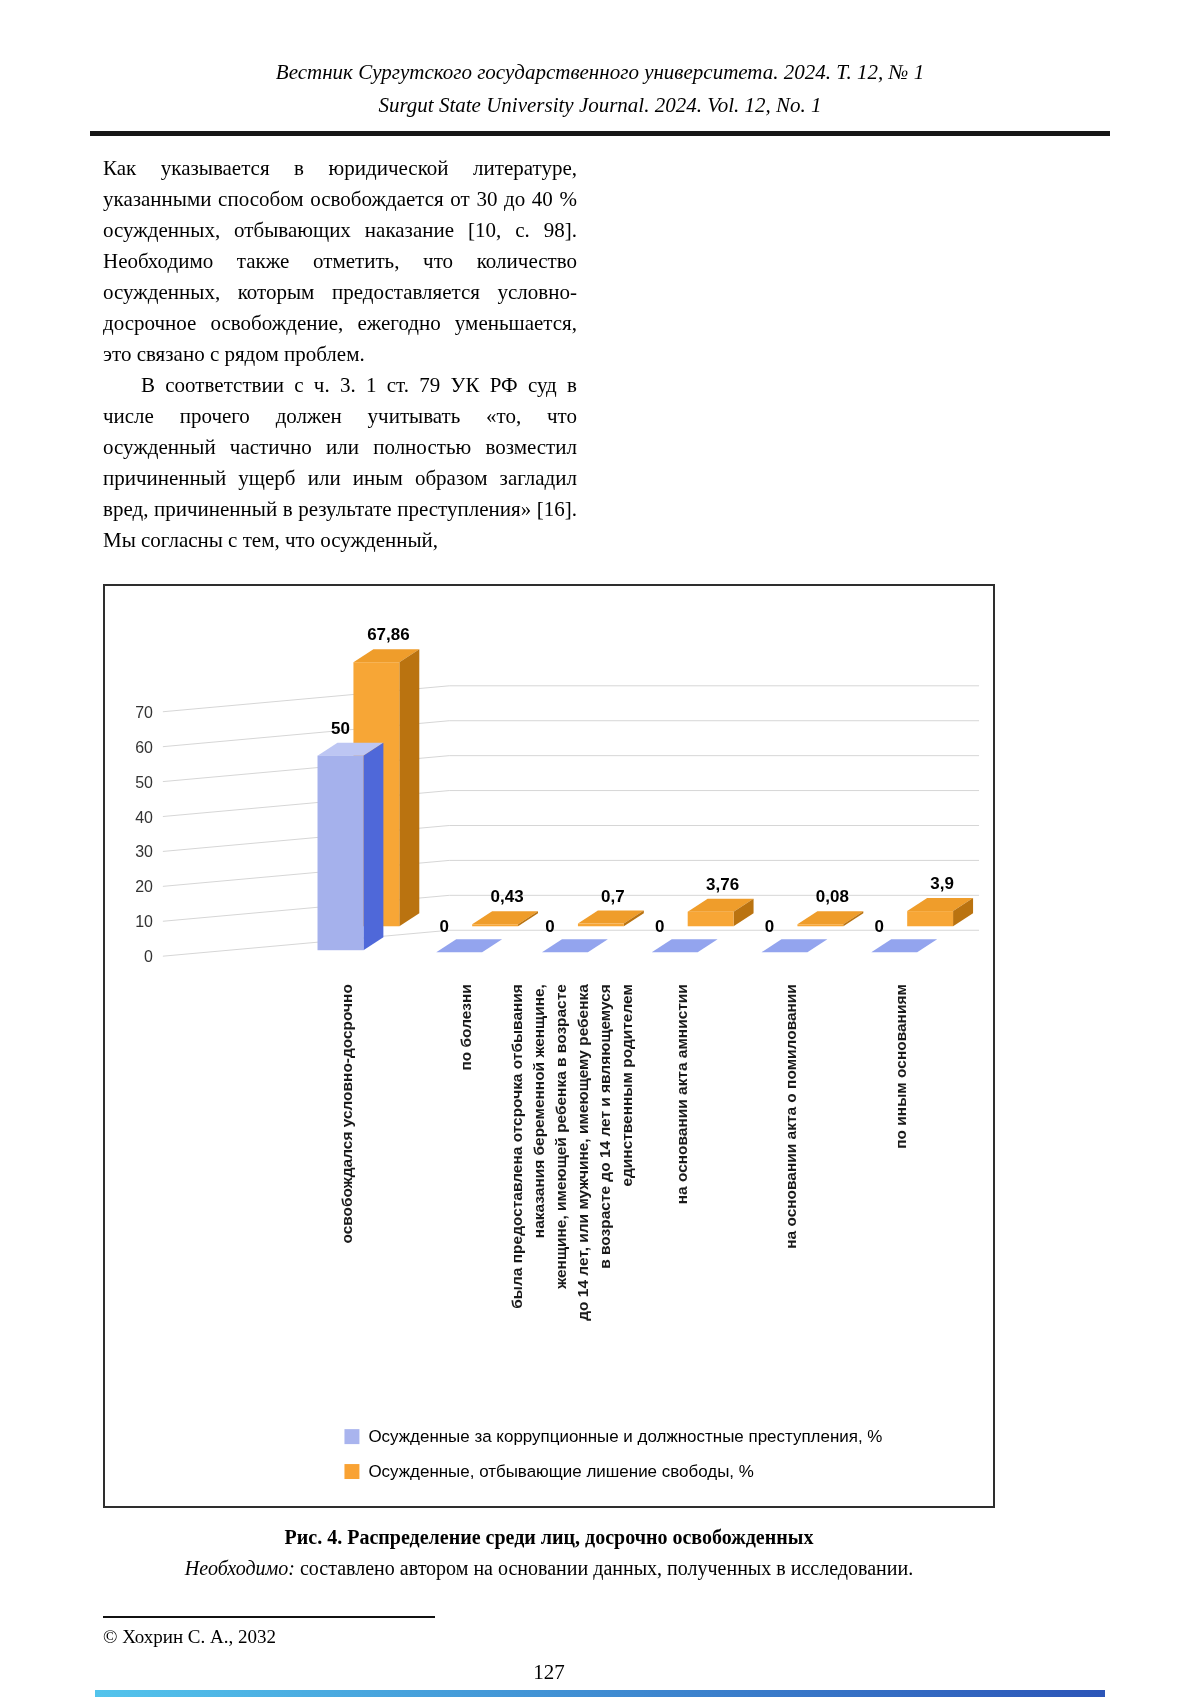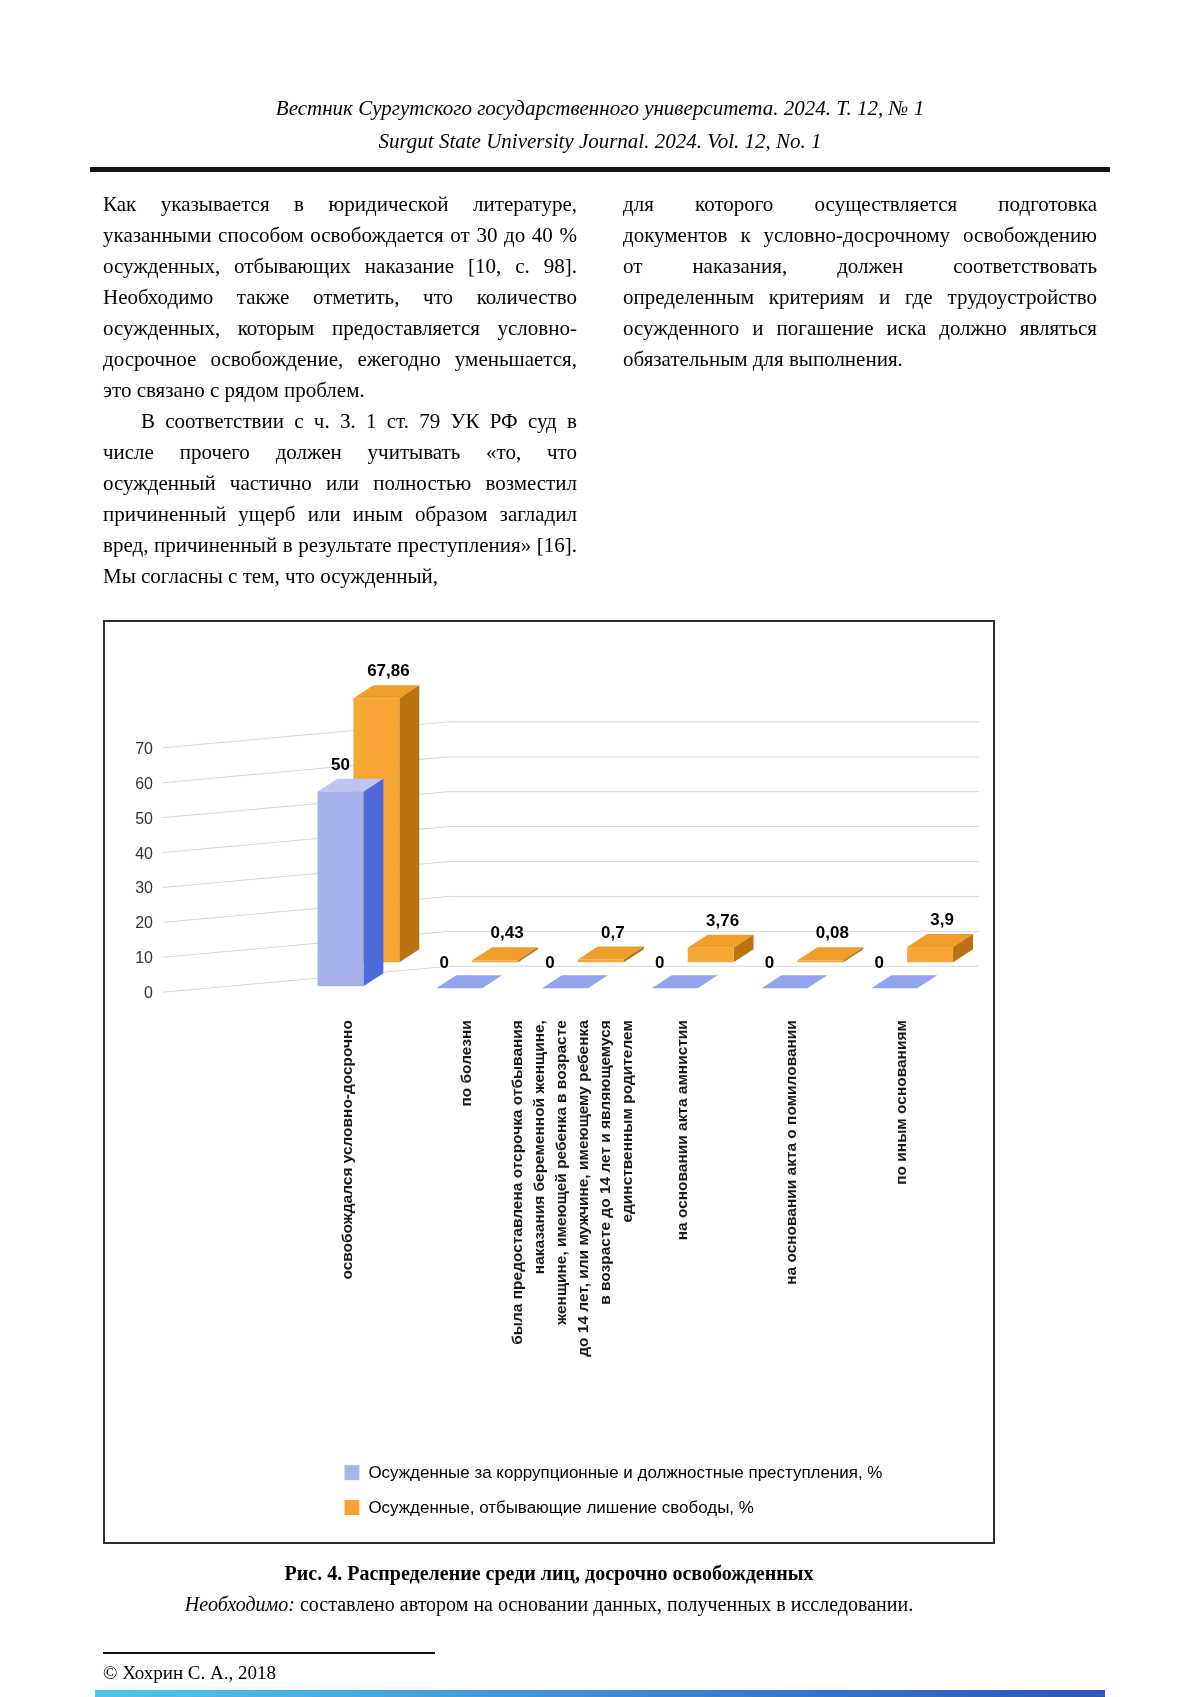--- a/index.html
+++ b/index.html
@@ -1,20 +1,20 @@
 <!DOCTYPE html>
 <html><head>
 <meta charset="utf-8">
 <style>
   html,body{margin:0;padding:0;}
   body{
     width:1200px;height:1697px;position:relative;background:#ffffff;
     font-family:"Liberation Serif", serif;color:#000;overflow:hidden;
   }
-  .header{ text-align:center;font-style:italic;font-size:21px;line-height:33px;padding-top:92px;}
+  .header{ text-align:center;font-style:italic;font-size:21px;line-height:33px;padding-top:56px;}
   .header-rule{height:5px;background:#161616;margin:9px 90px 0 90px;}
   .columns{display:flex;gap:46px;margin:17px 103px 0 103px;text-align:justify;
     font-size:21px;line-height:31px;}
   .col{flex:1;}
   .col p{margin:0;}
   .p-indent{text-indent:38px;}
   .chart-frame{margin:28px 0 0 103px;width:888px;border:2px solid #2e2e2e;background:#fff;}
   .chart-frame svg{display:block;width:888px;height:920px;}
   svg text{font-family:"Liberation Sans", sans-serif;}
   .caption{width:892px;margin:18px 0 0 103px;text-align:center;font-weight:bold;font-size:20px;}
@@ -35,21 +35,20 @@
     <div>Surgut State University Journal. 2024. Vol. 12, No. 1</div>
   </div>
   <div class="header-rule"></div>
 
   <div class="columns">
     <div class="col">
       <p class="p-flush">Как указывается в юридической литературе, указанными способом освобождается от 30 до 40 % осужденных, отбывающих наказание [10, с. 98]. Необходимо также отметить, что количество осужденных, которым предоставляется условно-досрочное освобождение, ежегодно уменьшается, это связано с рядом проблем.</p>
       <p class="p-indent">В соответствии с ч. 3. 1 ст. 79 УК РФ суд в числе прочего должен учитывать «то, что осужденный частично или полностью возместил причиненный ущерб или иным образом загладил вред, причиненный в результате преступления» [16]. Мы согласны с тем, что осужденный,</p>
     </div>
     <div class="col">
-      <p class="p-flush">для которого осуществляется подготовка документов к условно-досрочному освобождению от наказания, должен соответствовать определенным критериям и где трудоустройство осужденного и погашение иска должно являться обязательным для выполнения.</p>
     </div>
   </div>
 
   <div class="chart-frame">
     <svg viewBox="0 0 890 920" xmlns="http://www.w3.org/2000/svg">
         <path d="M58 370 L345 344 L876 344" fill="none" stroke="#D6D6D6" stroke-width="1"></path>
         <text x="48" y="376" text-anchor="end" font-size="16" fill="#333333">0</text>
         <path d="M58 335 L345 309 L876 309" fill="none" stroke="#D6D6D6" stroke-width="1"></path>
         <text x="48" y="341" text-anchor="end" font-size="16" fill="#333333">10</text>
         <path d="M58 300 L345 274 L876 274" fill="none" stroke="#D6D6D6" stroke-width="1"></path>
@@ -120,17 +119,17 @@
       </svg>
   </div>
 
   <div class="caption">Рис. 4. Распределение среди лиц, досрочно освобожденных</div>
   <div class="note">
     <span class="it">Необходимо:</span>
     <span>составлено автором на основании данных, полученных в исследовании.</span>
   </div>
 
   <div class="foot-rule"></div>
-  <div class="copyright">© Хохрин С. А., 2018</div>
+  <div class="copyright">© Хохрин С. А., 2032</div>
   <div class="pagenum">127</div>
 
   <div class="bottom-bar" style="background: linear-gradient(90deg, rgb(83, 196, 236), rgb(44, 85, 184));"></div>
 </div>
 
 </body></html>

